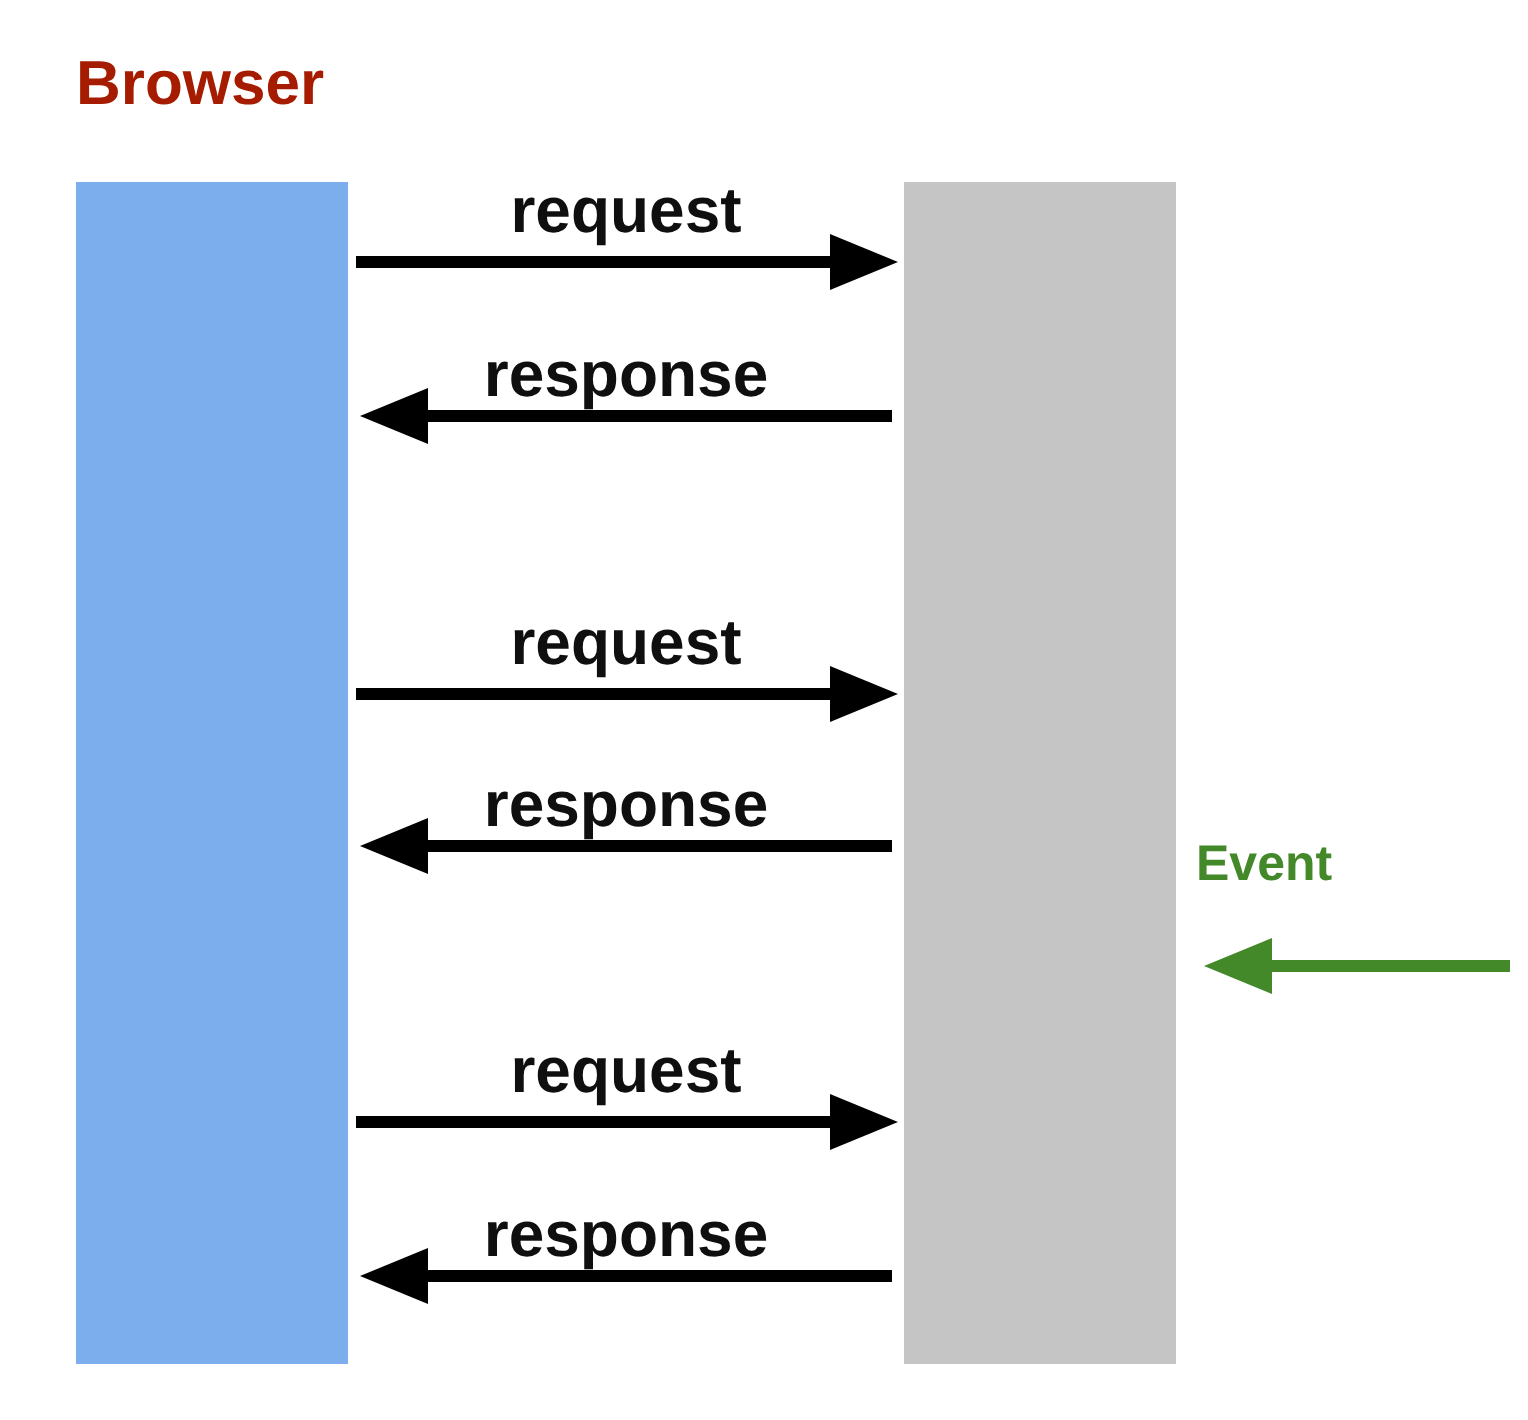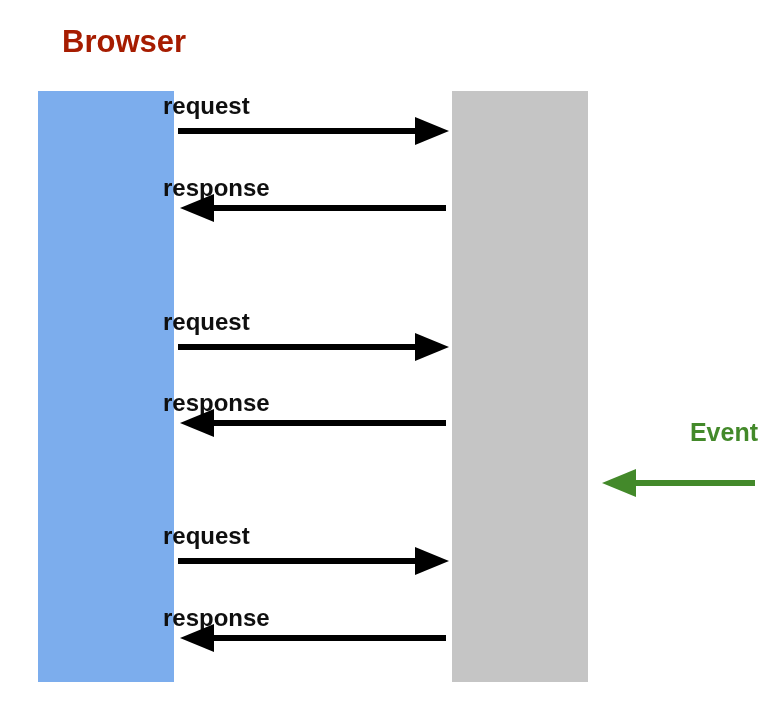--- a/index.html
+++ b/index.html
@@ -12,39 +12,38 @@
     overflow: hidden;
   }
   .heading {
     position: absolute;
     top: 24px;
     font-size: 31px;
     font-weight: bold;
     color: #a61c00;
     line-height: 36px;
     white-space: nowrap;
-    margin-left: 24px;
   }
   #browser-title { left: 38px; }
   #server-title  { left: 455px; }
   .lifeline {
     position: absolute;
     top: 91px;
     width: 136px;
     height: 591px;
   }
   #browser-rect { left: 38px;  background: #7caded; }
   #server-rect  { left: 452px; background: #c5c5c5; }
 
   .msg-label {
     position: absolute;
     left: 163px;
     width: 300px;
-    text-align: left;
-    font-size: 24px;
+    text-align: center;
+    font-size: 32px;
     font-weight: bold;
     color: #0f0f0f;
     line-height: 29px;
     white-space: nowrap;
   }
   .arrow { position: absolute; height: 28px; }
   .arrow .shaft {
     position: absolute;
     top: 11px;
     height: 6px;
@@ -66,21 +65,21 @@
     border-bottom: 14px solid transparent;
     border-right: 34px solid #000000;
   }
   .arrow.green .shaft { background: #43892a; }
   .arrow.green.left .head { border-right-color: #43892a; }
   .event-label {
     position: absolute;
     left: 598px;
     top: 418px;
     width: 160px;
-    text-align: right;
+    text-align: left;
     font-size: 25px;
     font-weight: bold;
     color: #43892a;
     line-height: 29px;
     white-space: nowrap;
   }
 
   
   #req-arrow-1  { left: 178px; width: 271px; top: 117px; }
   #resp-arrow-1 { left: 180px; width: 266px; top: 194px; }

